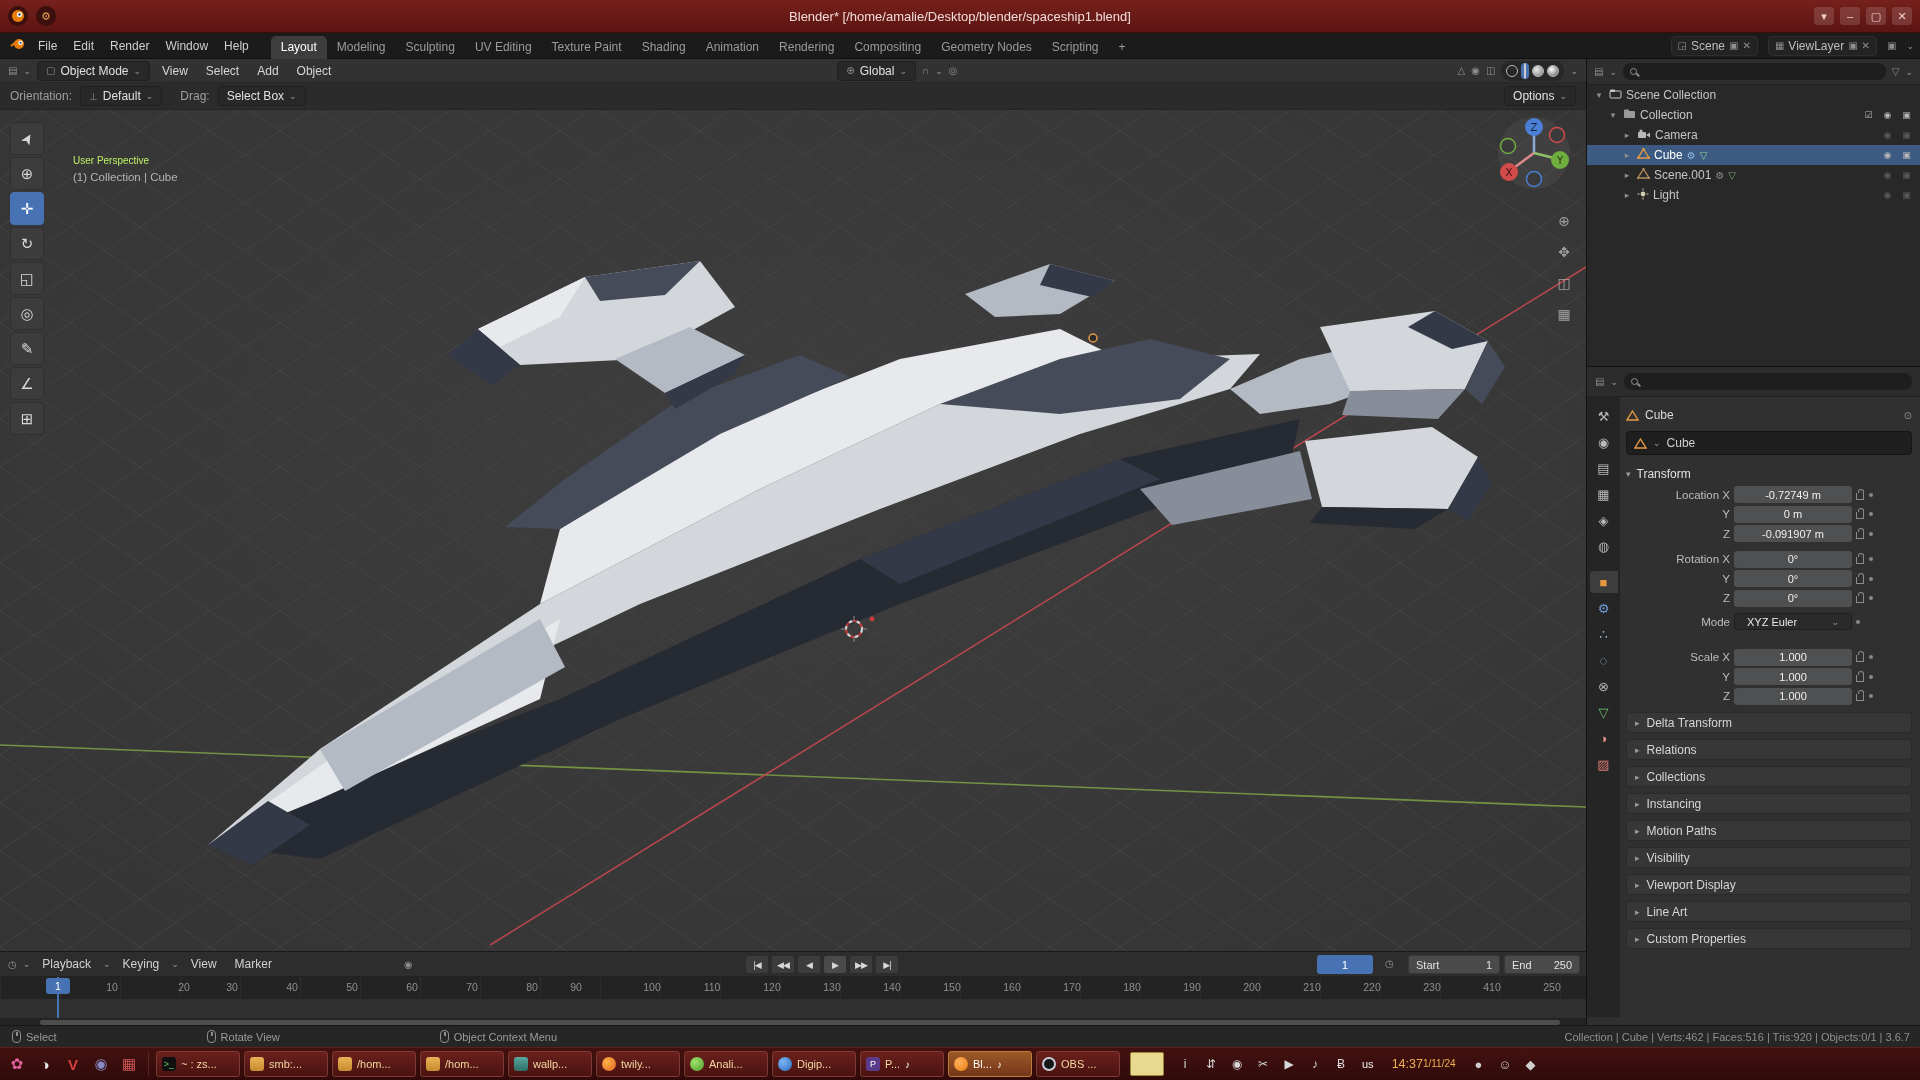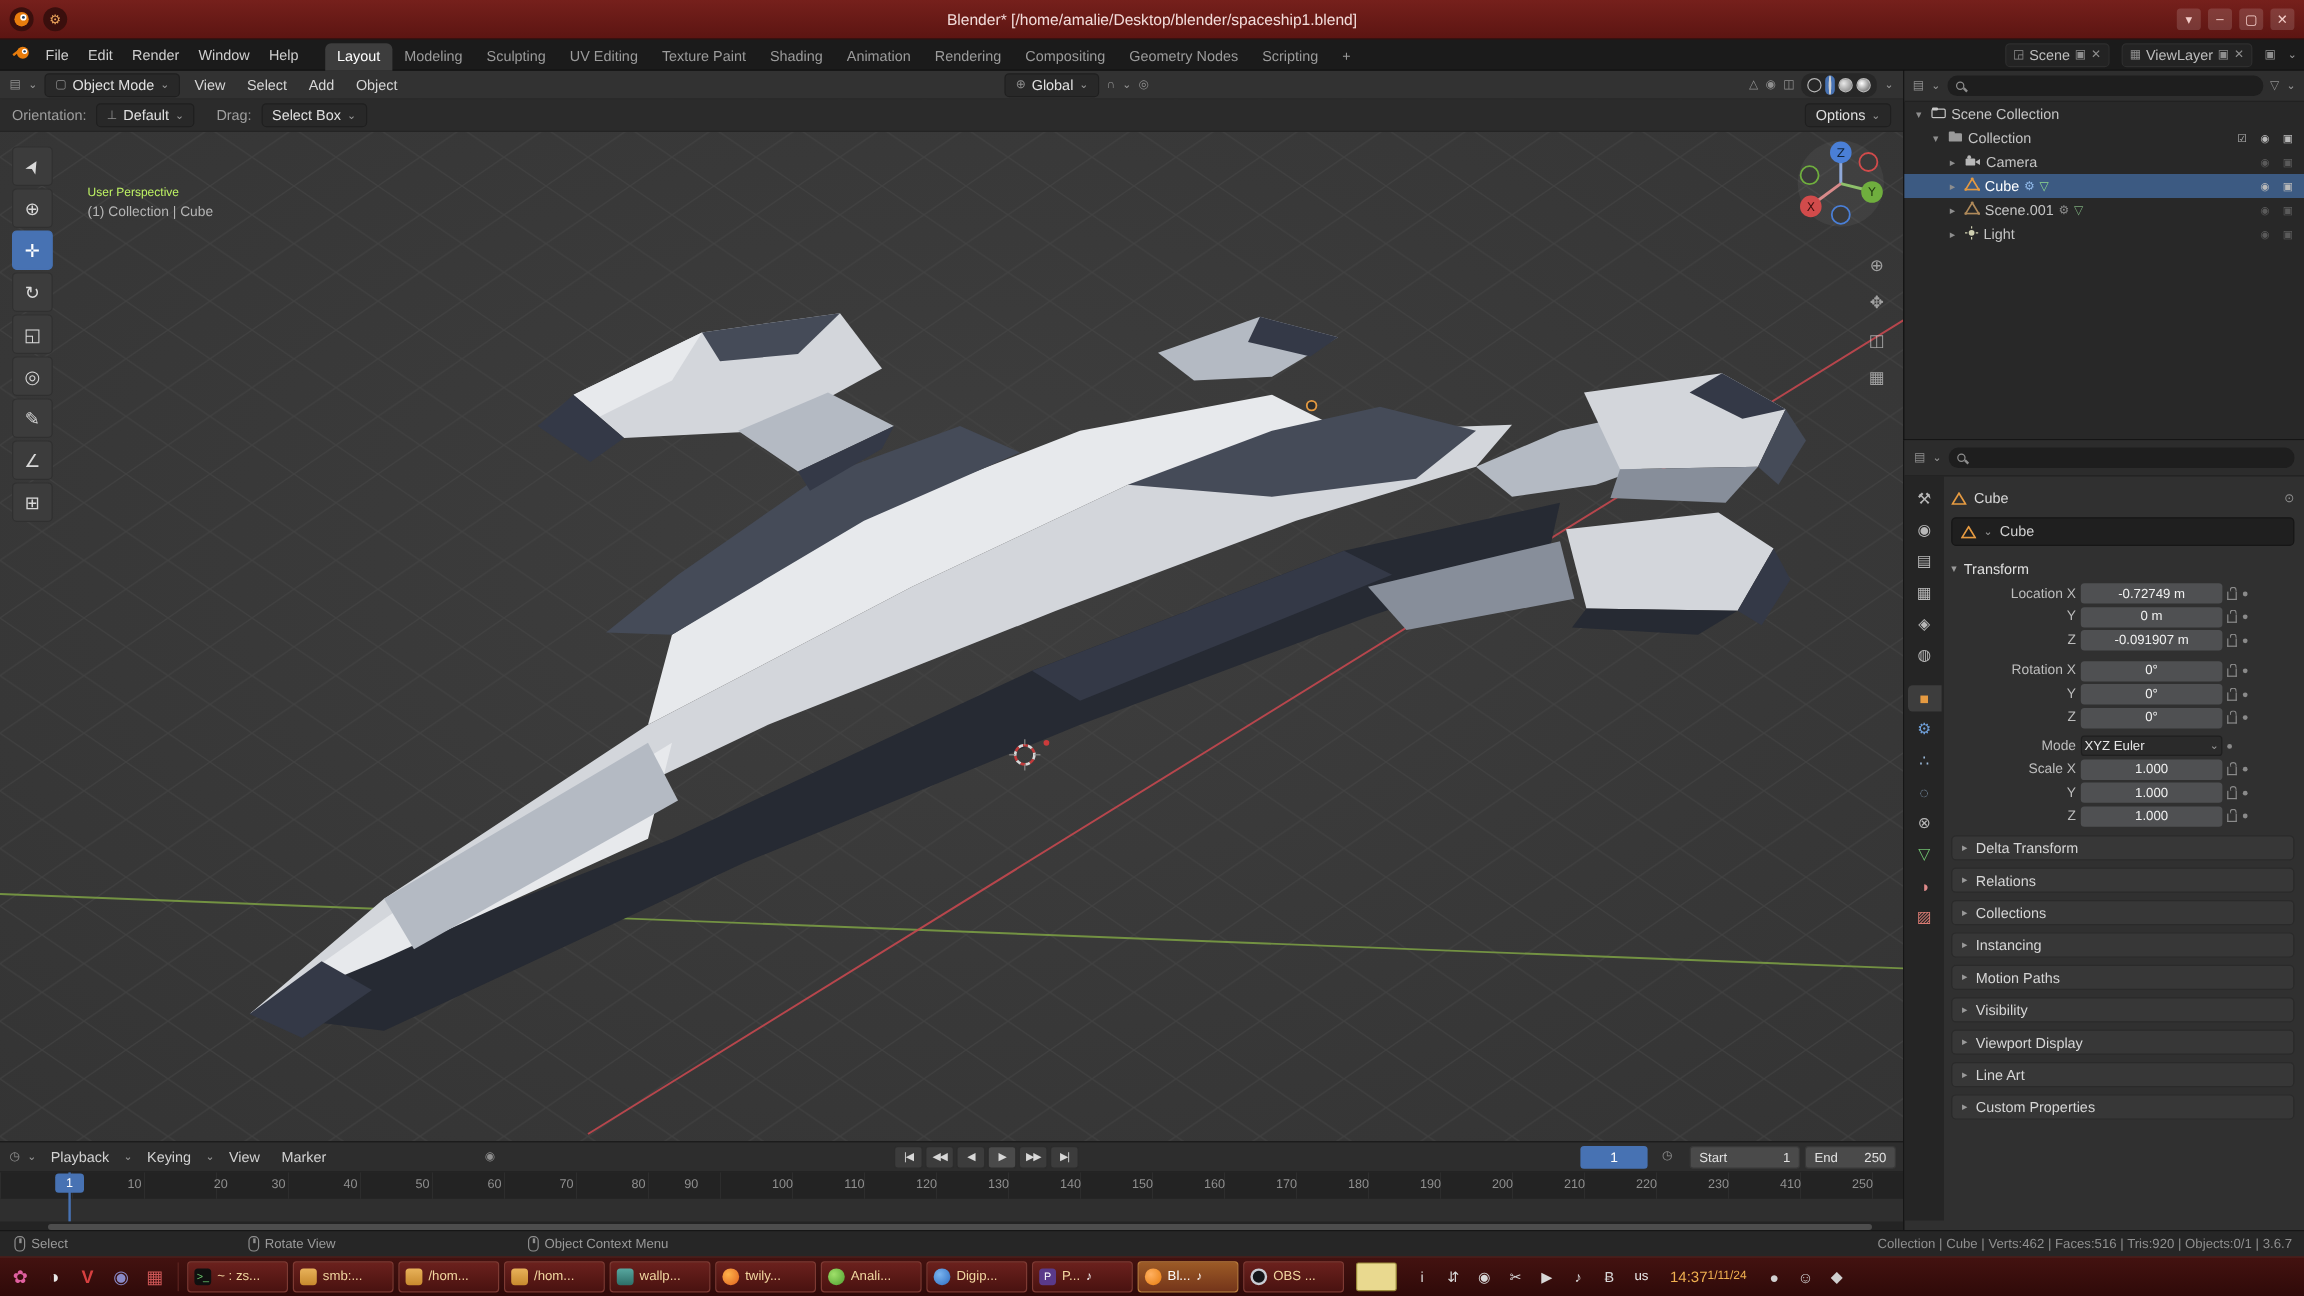--- a/index.html
+++ b/index.html
@@ -84,21 +84,21 @@
   .ptab:nth-child(8){color:#6f9fd8}.ptab:nth-child(9){color:#9ab8d8}.ptab:nth-child(10){color:#9ab8d8}
   .ptab:nth-child(12){color:#6fbf6f}.ptab:nth-child(13){color:#e08a8a}.ptab:nth-child(14){color:#d87a72}
   #props-head{height:30px;display:flex;align-items:center;gap:6px;padding:0 8px;background:#2c2c2c;border-bottom:1px solid #222}
   #props-body{position:absolute;left:33px;top:30px;right:0;bottom:0;padding:6px 8px 0 6px}
   .crumb{display:flex;align-items:center;gap:6px;height:24px;color:#d8d8d8}
   .namefield{display:flex;align-items:center;gap:6px;height:24px;background:#1f1f1f;border:1px solid #161616;border-radius:4px;padding:0 7px;margin:4px 0 8px}
   .sect-head{display:flex;align-items:center;gap:6px;height:22px;color:#e0e0e0;font-size:12px}
   .prow{display:flex;align-items:center;height:19.5px;gap:4px}
   .plabel{width:104px;text-align:right;color:#bdbdbd;font-size:11.5px}
   .pfield{width:118px;height:17px;background:#4f5052;border-radius:3px;color:#f0f0f0;font-size:11px;display:flex;align-items:center;justify-content:center}
-  .pdrop{width:118px;height:17px;background:#2a2a2a;border:1px solid #1f1f1f;border-radius:3px;color:#e8e8e8;font-size:11px;display:flex;align-items:center;justify-content:space-between;padding:0 2px}
+  .pdrop{width:118px;height:17px;background:#2a2a2a;border:1px solid #1f1f1f;border-radius:3px;color:#e8e8e8;font-size:11px;display:flex;align-items:center;justify-content:space-between;padding:0 12px}
   .picons{display:flex;align-items:center;gap:5px}
   .lockico{width:8px;height:7px;border:1px solid #8a8a8a;border-top:none;position:relative;margin-top:3px}
   .lockico::before{content:"";position:absolute;left:1px;top:-4px;width:4px;height:3px;border:1px solid #8a8a8a;border-bottom:none;border-radius:3px 3px 0 0}
   .adot{width:4px;height:4px;border-radius:50%;background:#8a8a8a}
   .csect{display:flex;align-items:center;gap:7px;height:21px;margin-top:6px;background:#373737;border:1px solid #2a2a2a;border-radius:4px;padding:0 8px;color:#d6d6d6}
   .csect .tri{color:#9a9a9a;font-size:9px}
   
   #statusbar{position:absolute;left:0;top:1025px;width:1920px;height:22px;background:#262626;border-top:1px solid #161616;display:flex;align-items:center;color:#9a9a9a;font-size:11px}
   .mico{width:9px;height:13px;border:1px solid #8e8e8e;border-radius:4px;position:relative;margin:0 5px}
   .mico::before{content:"";position:absolute;left:3px;top:1px;width:2px;height:4px;background:#8e8e8e}
@@ -616,21 +616,21 @@
     <div class="prow" style="margin-top:4px">
       <span class="plabel">Mode</span>
       <span class="pdrop">
         <span>XYZ Euler</span>
           <span class="caret">⌄</span>
       </span>
       <span class="picons">
           <span class="adot"></span>
         </span>
     </div>
-    <div class="prow" style="margin-top:0">
+    <div class="prow" style="margin-top:16px">
       <span class="plabel">Scale X</span>
       <span class="pfield">1.000</span>
       <span class="picons">
           <span class="lockico"></span>
           <span class="adot"></span>
         </span>
     </div>
     <div class="prow">
       <span class="plabel">Y</span>
       <span class="pfield">1.000</span>

